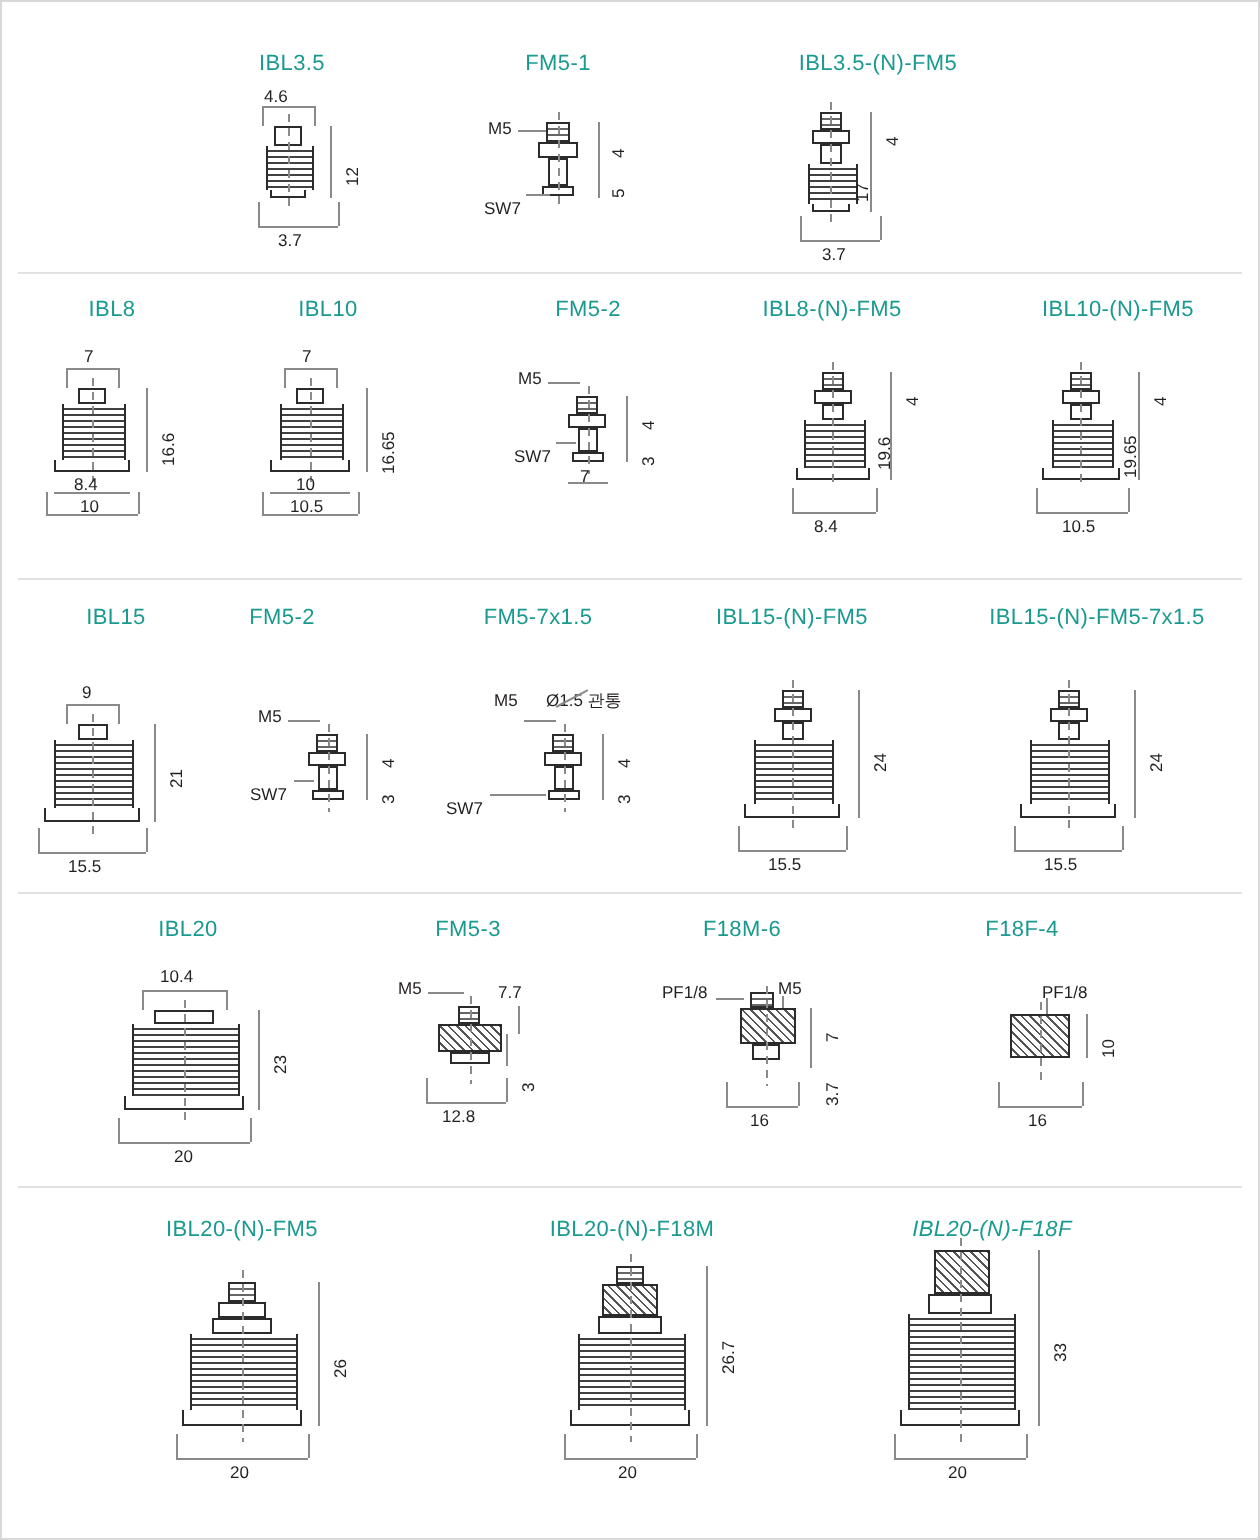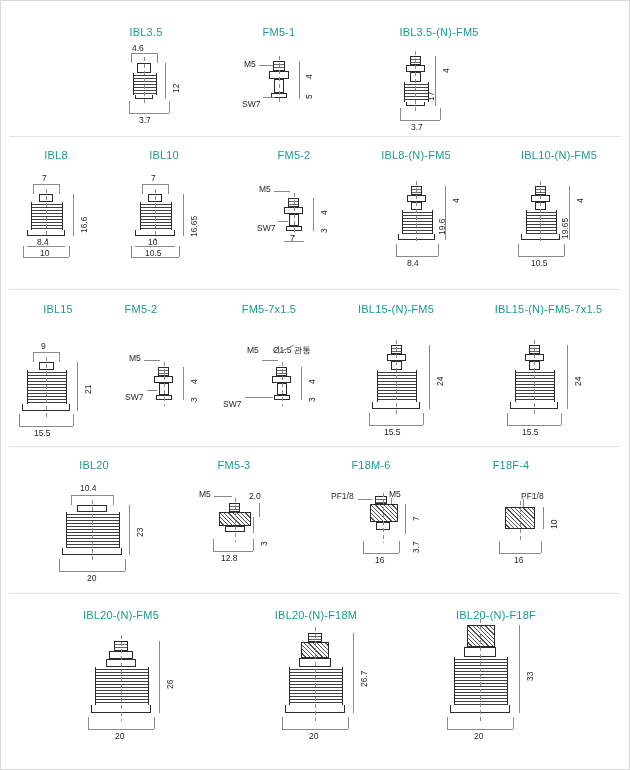--- a/index.html
+++ b/index.html
@@ -417,21 +417,21 @@
     <div class="title" style="left:198px; top:458px; width:70px;">FM5-3</div>
     <div class="lbl" style="left:198px; top:488px;">M5</div>
     <div class="ext hln" style="left:213px; top:495px; width:18px;"></div>
 
     <div class="thread" style="left:228px; top:502px; width:11px; height:9px;"></div>
     <div class="hatch" style="left:218px; top:511px; width:32px; height:14px;"></div>
     <div class="body-box" style="left:224px; top:525px; width:20px; height:6px;"></div>
     <div class="centerline" style="left:234px; top:497px; height:44px;"></div>
 
     <div class="ext vln" style="left:258px; top:502px; height:14px;"></div>
-    <div class="dim" style="left:248px; top:490px;">2.0</div>
+    <div class="dim" style="left:248px; top:490px;">7.7</div>
     <div class="dim vert" style="left:258px; top:545px;">3</div>
     <div class="ext vln" style="left:252px; top:516px; height:16px;"></div>
 
     <div class="ext hln" style="left:212px; top:550px; width:40px;"></div>
     <div class="ext vln" style="left:212px; top:538px; height:12px;"></div>
     <div class="ext vln" style="left:252px; top:538px; height:12px;"></div>
     <div class="dim" style="left:220px; top:552px;">12.8</div>
   </div>
 
   <div class="cell">
@@ -506,21 +506,21 @@
     <div class="ext vln" style="left:352px; top:632px; height:80px;"></div>
     <div class="dim vert" style="left:358px; top:686px;">26.7</div>
 
     <div class="ext hln" style="left:281px; top:728px; width:66px;"></div>
     <div class="ext vln" style="left:281px; top:716px; height:12px;"></div>
     <div class="ext vln" style="left:347px; top:716px; height:12px;"></div>
     <div class="dim" style="left:308px; top:730px;">20</div>
   </div>
 
   <div class="cell">
-    <div class="title" style="left:425px; top:608px; width:140px;">IBL20-(N)-F18F</div>
+    <div class="title" style="left:425px; top:608px; width:140px;font-style:italic;">IBL20-(N)-F18F</div>
 
     <div class="hatch" style="left:466px; top:624px; width:28px; height:22px;"></div>
     <div class="body-box" style="left:463px; top:646px; width:32px; height:10px;"></div>
     <div class="bellows" style="left:453px; top:656px; width:52px; height:48px;"></div>
     <div class="body-box" style="left:449px; top:704px; width:60px; height:8px; border-top:none;"></div>
     <div class="centerline" style="left:479px; top:618px; height:102px;"></div>
 
     <div class="ext vln" style="left:518px; top:624px; height:88px;"></div>
     <div class="dim vert" style="left:524px; top:680px;">33</div>
 

